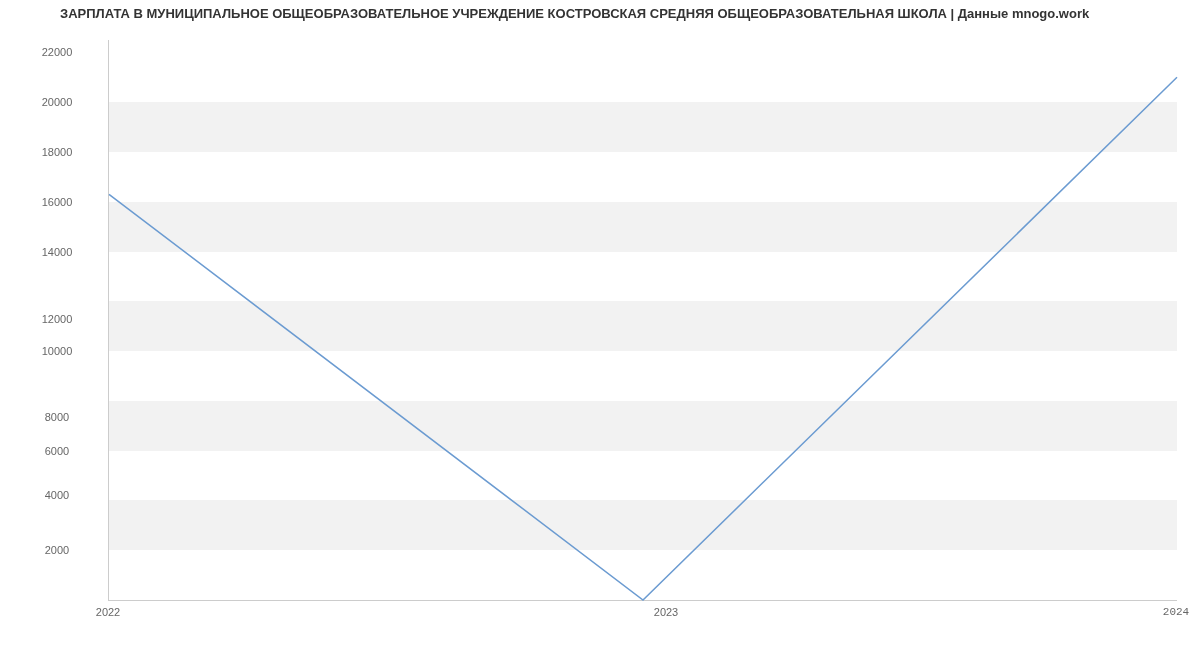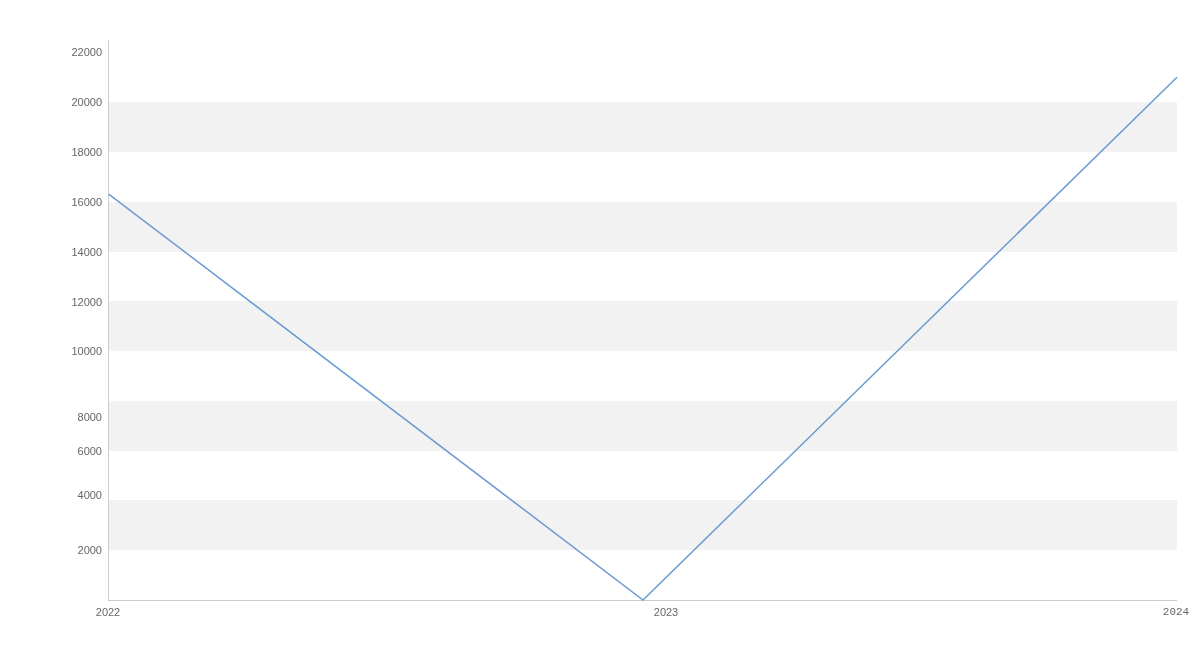--- a/index.html
+++ b/index.html
@@ -39,21 +39,21 @@
     left: 0;
     width: 100%;
     background: #f2f2f2;
   }
   .y-tick-label {
     position: absolute;
     right: 1098px; 
     transform: translateY(-50%);
     font-size: 11px;
     color: #666666;
-    text-align: right;
+    text-align: center;
     width: 90px;
   }
   .x-tick-label {
     position: absolute;
     top: 606px;
     font-size: 11px;
     color: #666666;
     transform: translateX(-50%);
   }
   .line-svg {
@@ -67,37 +67,38 @@
   .line-path {
     fill: none;
     stroke: #6b9bd1;
     stroke-width: 1.5;
   }
 </style>
 </head>
 <body>
 
 <div class="chart-wrap">
+  <div class="chart-title">ЗАРПЛАТА В МУНИЦИПАЛЬНОЕ ОБЩЕОБРАЗОВАТЕЛЬНОЕ УЧРЕЖДЕНИЕ КОСТРОВСКАЯ СРЕДНЯЯ ОБЩЕОБРАЗОВАТЕЛЬНАЯ ШКОЛА | Данные mnogo.work</div>
 
   <div class="plot-area">
       <div class="grid-band" style="top: 62.2222px; height: 49.7778px;"></div>
       <div class="grid-band" style="top: 161.778px; height: 49.7778px;"></div>
       <div class="grid-band" style="top: 261.333px; height: 49.7778px;"></div>
       <div class="grid-band" style="top: 360.889px; height: 49.7778px;"></div>
       <div class="grid-band" style="top: 460.444px; height: 49.7778px;"></div>
     <svg class="line-svg" viewBox="0 0 1068 560" preserveAspectRatio="none">
       <path class="line-path" d="M0.00 154.31 L534.00 560.00 L1068.00 37.33"></path>
     </svg>
   </div>
 <div class="y-tick-label" style="top: 550.222px;">2000</div>
     <div class="y-tick-label" style="top: 495px;">4000</div>
     <div class="y-tick-label" style="top: 450.667px;">6000</div>
     <div class="y-tick-label" style="top: 417px;">8000</div>
     <div class="y-tick-label" style="top: 351.111px;">10000</div>
-    <div class="y-tick-label" style="top: 302px;">12000</div>
+    <div class="y-tick-label" style="top: 319px;">12000</div>
     <div class="y-tick-label" style="top: 251.556px;">14000</div>
     <div class="y-tick-label" style="top: 201.778px;">16000</div>
     <div class="y-tick-label" style="top: 152px;">18000</div>
     <div class="y-tick-label" style="top: 102.222px;">20000</div>
     <div class="y-tick-label" style="top: 52.4444px;">22000</div>
     <div class="x-tick-label" style="left: 108px;">2022</div>
     <div class="x-tick-label" style="left: 666px;">2023</div>
     <div class="x-tick-label" style="left: 1176px; font-family: Liberation Mono, monospace;">2024</div>
   </div>
 

